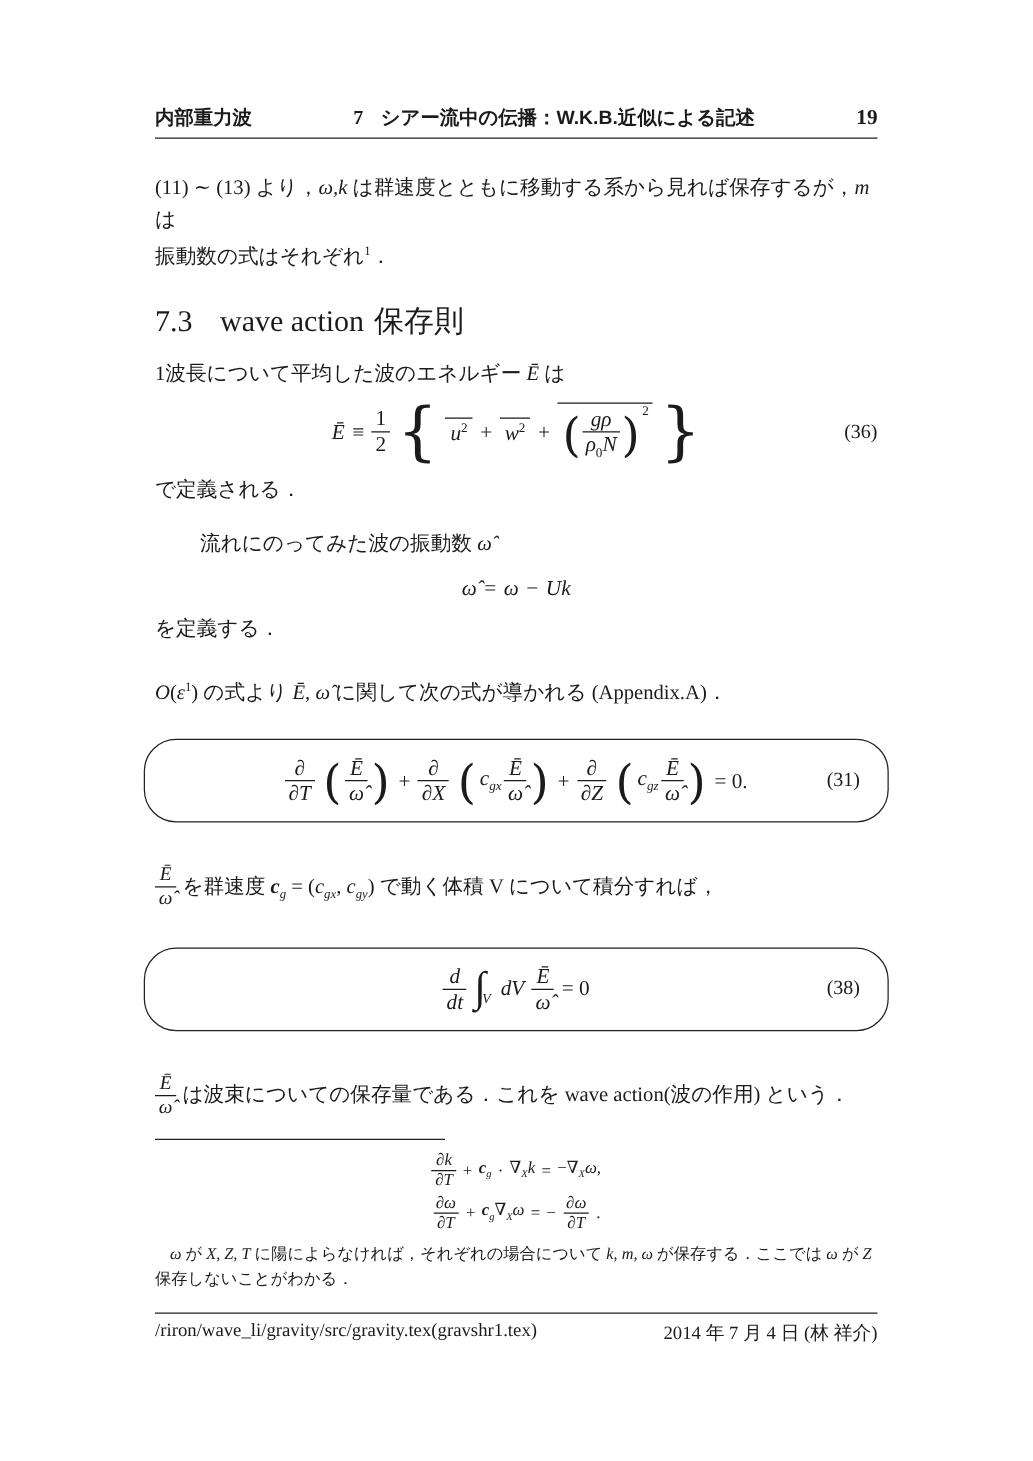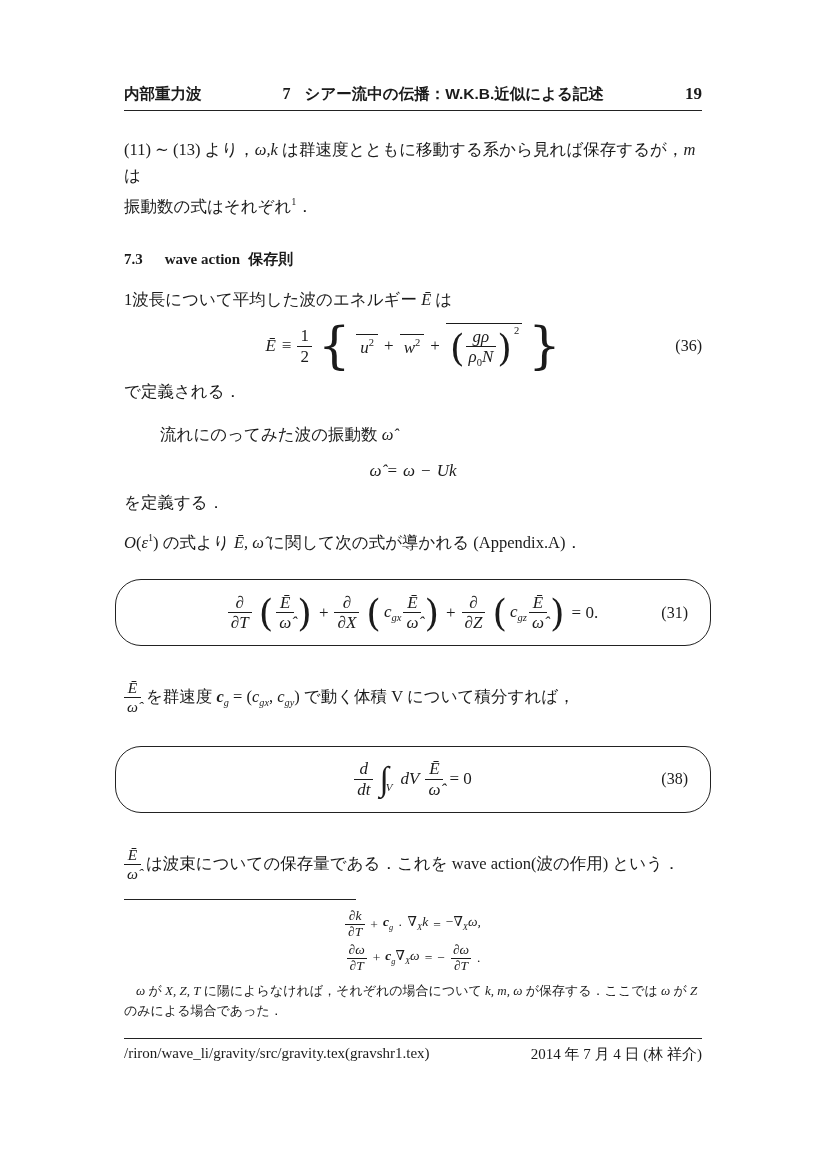--- a/index.html
+++ b/index.html
@@ -17,21 +17,21 @@
   .rule { border:0; border-top:1.6px solid #222; margin:5px 0 0 0; }
 
   p { margin:0; }
   .body-text { font-size:16.5px; line-height:26px; }
   .it { font-style:italic; }
   .bfit { font-style:italic; font-weight:bold; }
   sup { font-size:62%; }
   sub { font-size:62%; }
 
   .para1 { margin-top:26px; }
-  .sec { margin:26px 0 0 0; font-size:15px; font-weight:bold; line-height:26px; }
+  .sec { margin:26px 0 0 0; font-size:24px; font-weight:normal; line-height:26px; }
   .sec-num { margin-right:22px; }
   .sec-en { margin-right:8px; }
   .sec-ja { font-family:"Liberation Sans","DejaVu Sans",sans-serif; }
   .para2 { margin-top:15px; }
 
   
   .display-eq { position:relative; display:flex; align-items:center; justify-content:center; gap:6px; font-size:17px; }
   .eq-label { position:absolute; right:0; font-style:normal; font-size:16px; }
   .frac { display:inline-flex; flex-direction:column; align-items:center; line-height:1.15; text-align:center; vertical-align:middle; }
   .frac .num { display:block; padding:0 3px; }
@@ -40,21 +40,21 @@
   .bigbrace { font-size:300%; line-height:0; font-weight:300; font-family:"DejaVu Serif",serif; }
   .ovl { border-top:1px solid #1b1b1b; padding:2px 4px 0 4px; display:inline-block; }
   .ovl-flex { display:inline-flex; align-items:center; border-top:1px solid #1b1b1b; padding:3px 3px 0 3px; }
   .grp { display:inline-flex; align-items:center; gap:2px; }
   .grp-exp { align-self:flex-start; margin:-2px 0 0 1px; }
   .run { display:inline-block; white-space:nowrap; }
   .eq36 { margin-top:10px; }
   .eq-omega { margin-top:13px; }
   .def-line { margin-top:9px; }
   .para3 { margin-top:17px;margin-left:36px; }
-  .para4 { margin-top:9px; }
+  .para4 { margin-top:22px; }
 
   .eqbox { position:relative; border:1.4px solid #222; border-radius:26px; height:67px;
            display:flex; align-items:center; justify-content:center; margin:24px -9px 0 -9px; }
   .eqbox .eq-label { right:22px; }
   .box37 { margin-top:24px; }
   .box38 { margin-top:30px; }
 
   .inline-line { display:flex; align-items:center; font-size:16.5px; margin-top:33px; }
   .inline-line .frac { font-size:15.5px; margin-right:5px; }
   .int-wrap { display:inline-flex; align-items:center; }
@@ -252,21 +252,21 @@
         <span>=</span>
         <span>−</span>
         <span class="frac">
             <span class="num it">∂ω</span>
             <span class="den it">∂T</span>
           </span>
         <span>.</span>
       </div>
 
       <p class="fn-closing">
-        <span class="it">ω</span><span> が </span><span class="it">X, Z, T</span><span> に陽によらなければ，それぞれの場合について </span><span class="it">k, m, ω</span><span> が保存する．ここでは </span><span class="it">ω</span><span> が </span><span class="it">Z</span><span> のみによる場合であった．</span>
+        <span class="it">ω</span><span> が </span><span class="it">X, Z, T</span><span> に陽によらなければ，それぞれの場合について </span><span class="it">k, m, ω</span><span> が保存する．ここでは </span><span class="it">ω</span><span> が </span><span class="it">Z</span><span> 保存しないことがわかる．</span>
       </p>
     </div>
 
     <hr class="rule footer-rule">
     <div class="footer">
       <span>/riron/wave_li/gravity/src/gravity.tex(gravshr1.tex)</span>
       <span>2014 年 7 月 4 日 (林 祥介)</span>
     </div>
 
   </div>

